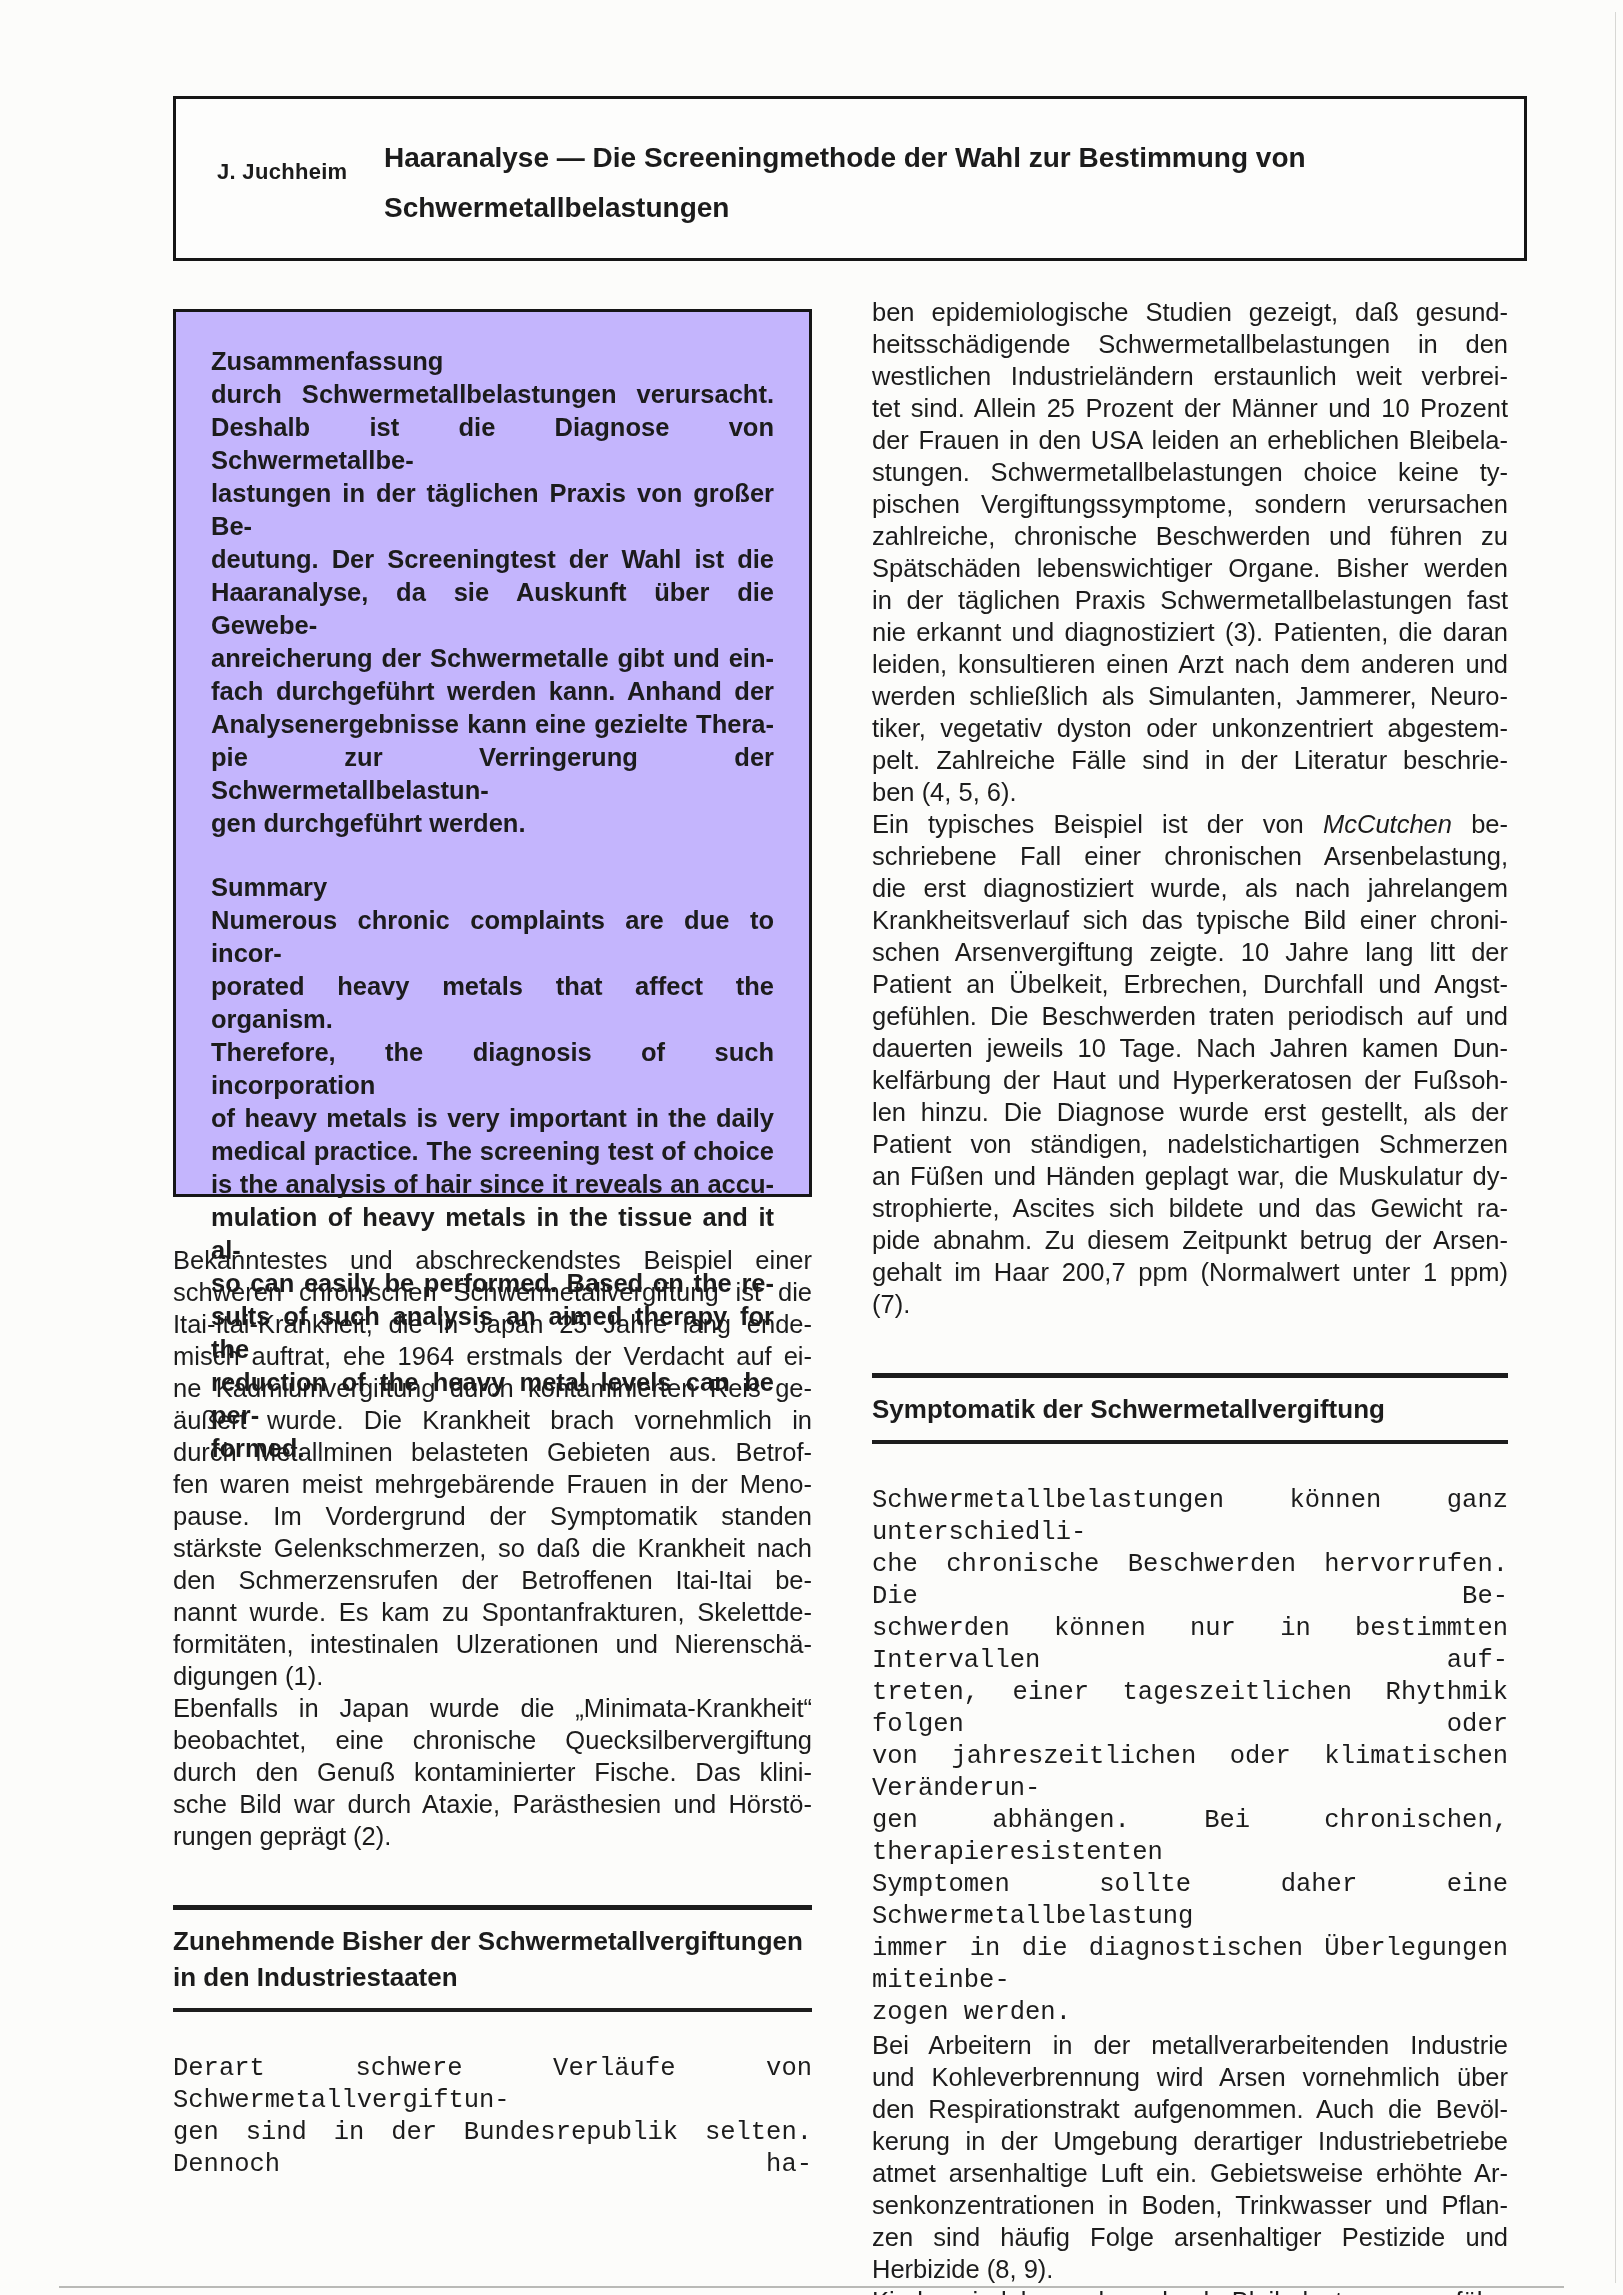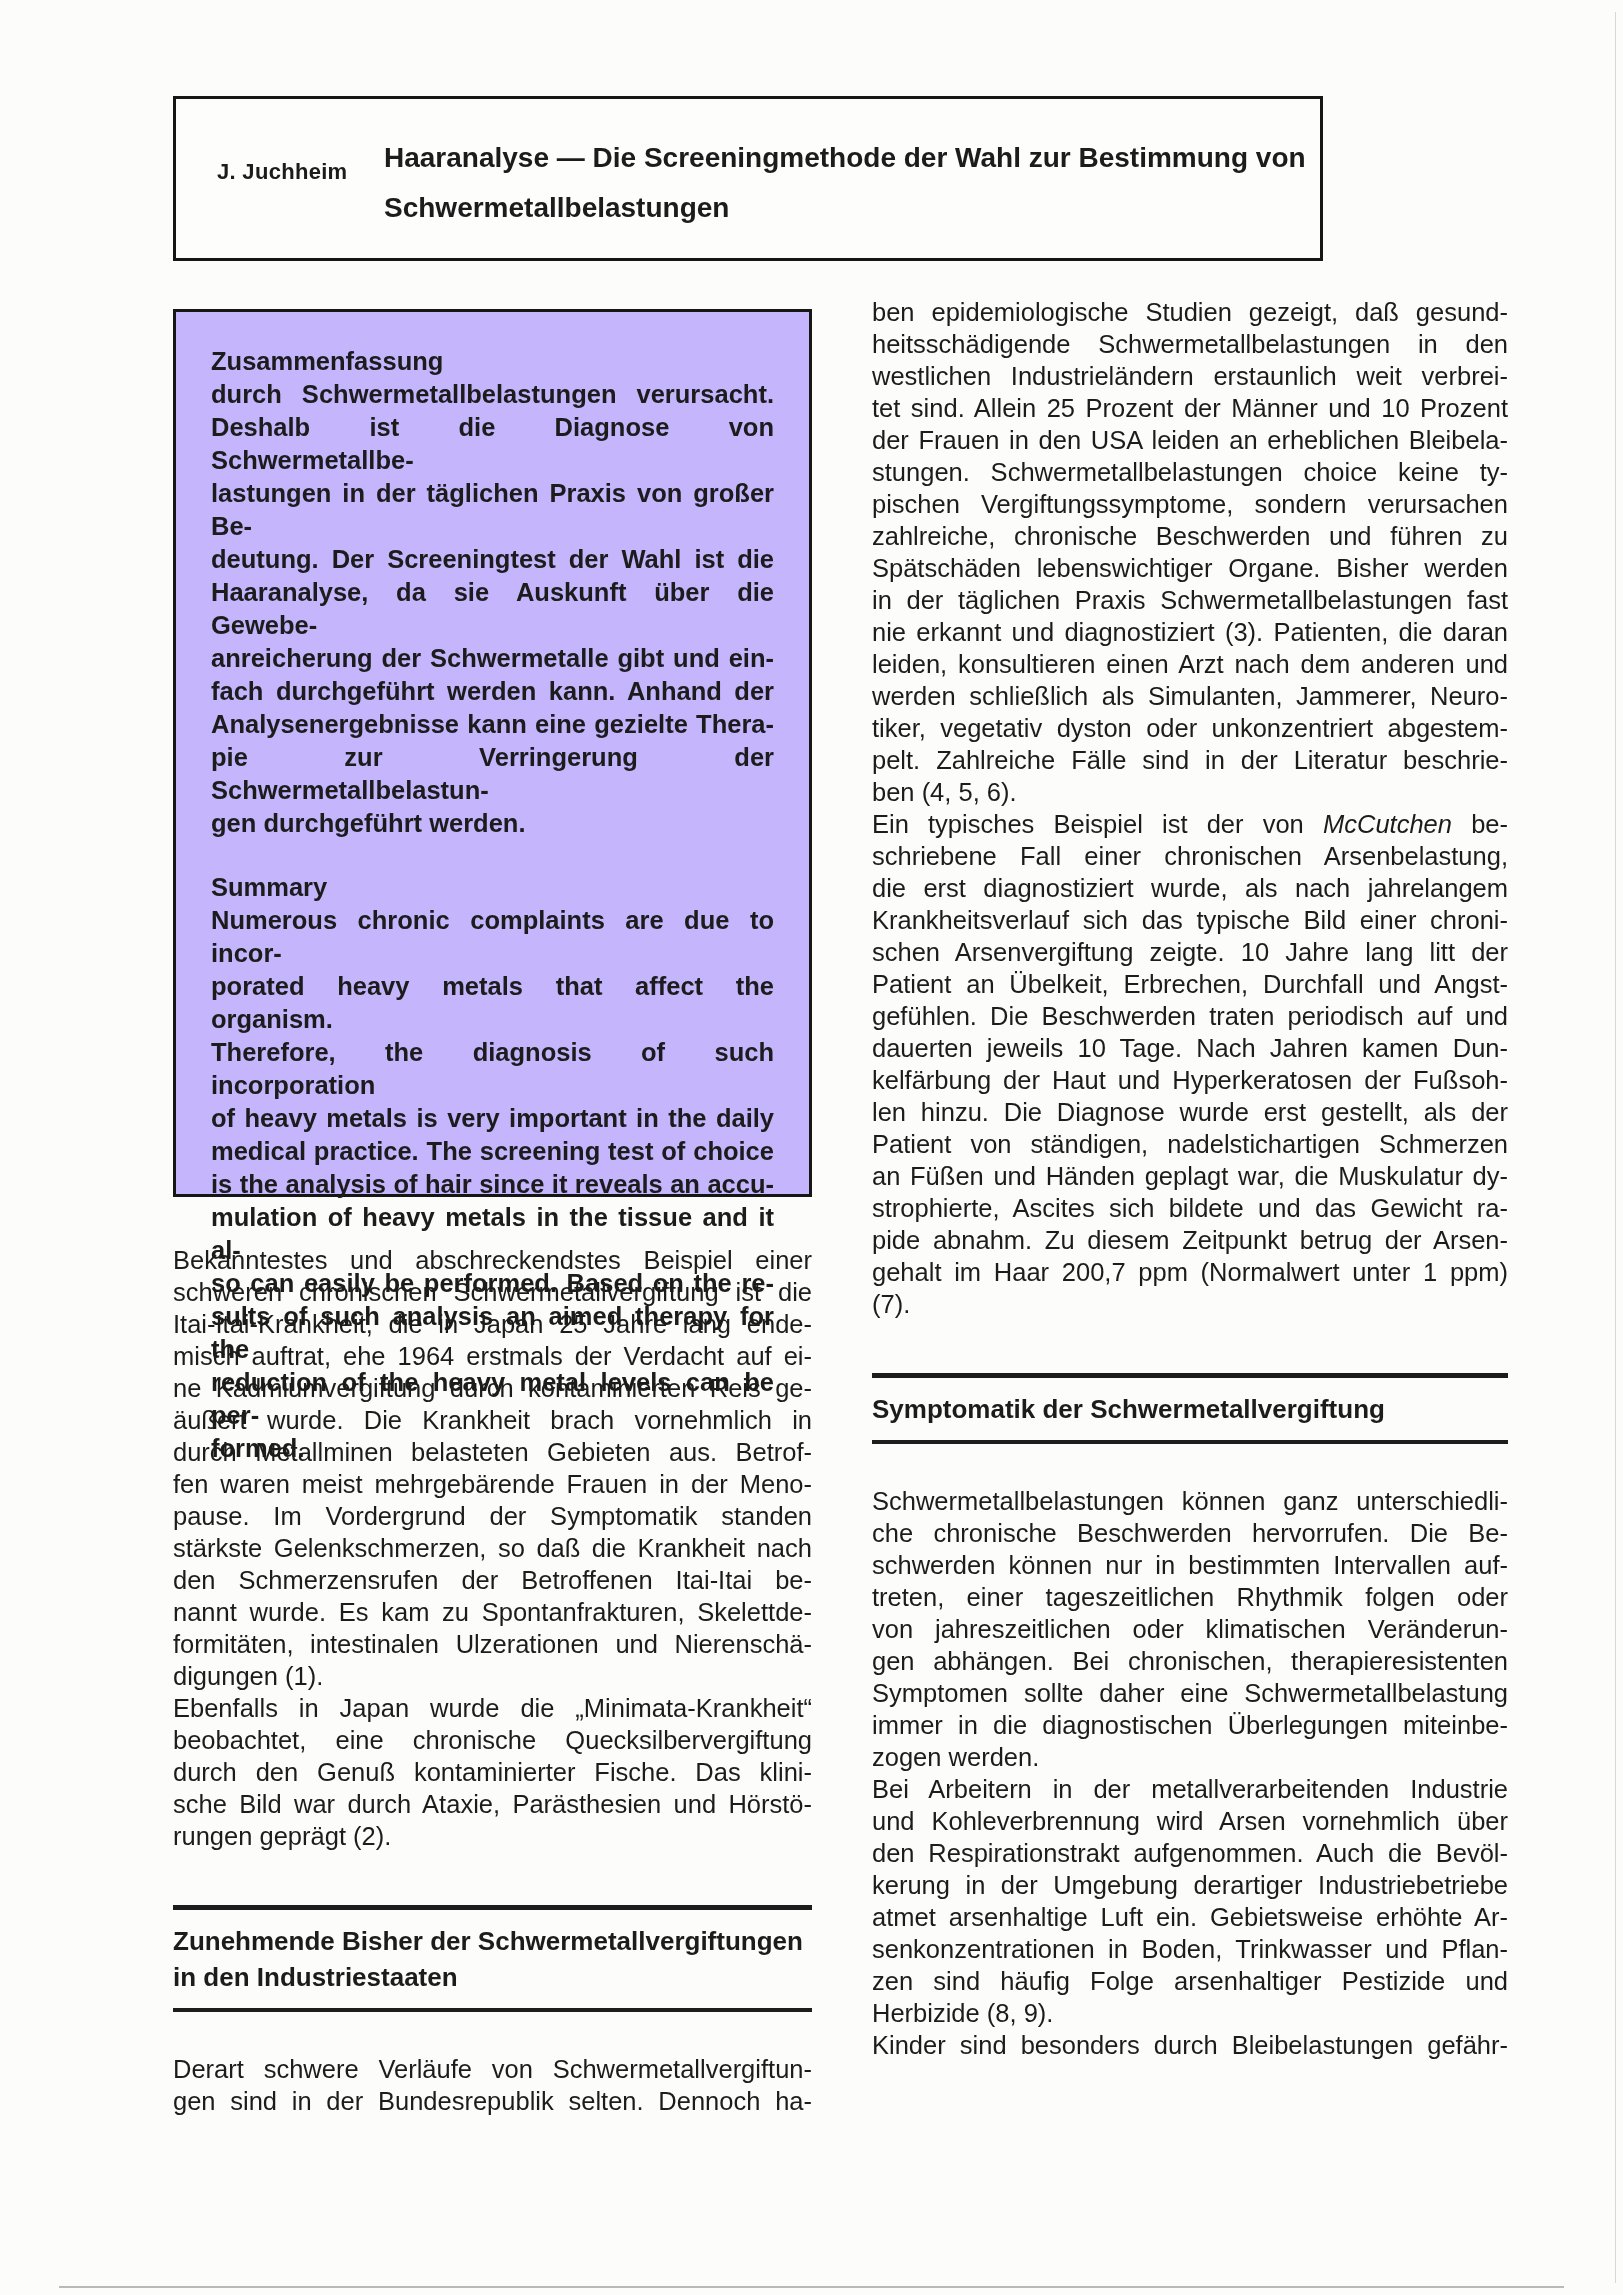--- a/index.html
+++ b/index.html
@@ -7,21 +7,21 @@
     width:1623px;height:2295px;position:relative;
     background:#fcfcfa;
     font-family:"Liberation Sans", sans-serif;
     color:#1c1c1c;
     -webkit-font-smoothing:antialiased;
   }
   .page{position:absolute;inset:0;overflow:hidden;}
 
   
   .header-box{
-    position:absolute;left:173px;top:96px;width:1150px;height:165px;
+    position:absolute;left:173px;top:96px;width:1354px;height:165px;
     border:3.9px solid #161616;box-sizing:border-box;background:#fdfdfc;
   }
   .author{
     position:absolute;left:41px;top:60px;
     font-size:22px;font-weight:bold;letter-spacing:0.3px;
   }
   .title{
     position:absolute;left:208px;top:34px;width:1041px;
     font-size:28px;font-weight:bold;line-height:50px;letter-spacing:0px;
   }
@@ -46,21 +46,21 @@
   .ln.pl{text-align-last:left;}
   em{}
 
   
   .sect{margin-top:53px;}
   .rule{height:4.6px;background:#1d1d1d;}
   .sect-heading{
     font-size:26px;line-height:36px;font-weight:bold;
     margin:13px 0 13px 0;text-align:left;
   }
-  .after-sect{margin-top:41px;}
+  .after-sect{margin-top:41px;font-family:Liberation Mono, monospace;}
 
   
   .edge-right{position:absolute;left:1615px;top:11.8px;width:1.3px;height:2271px;background:#d7d7d4;}
   .edge-bottom{position:absolute;left:59px;top:2286px;width:1505px;height:2px;background:#b9b9b6;}
 </style>
 </head>
 <body>
 
 <div class="page">
 

